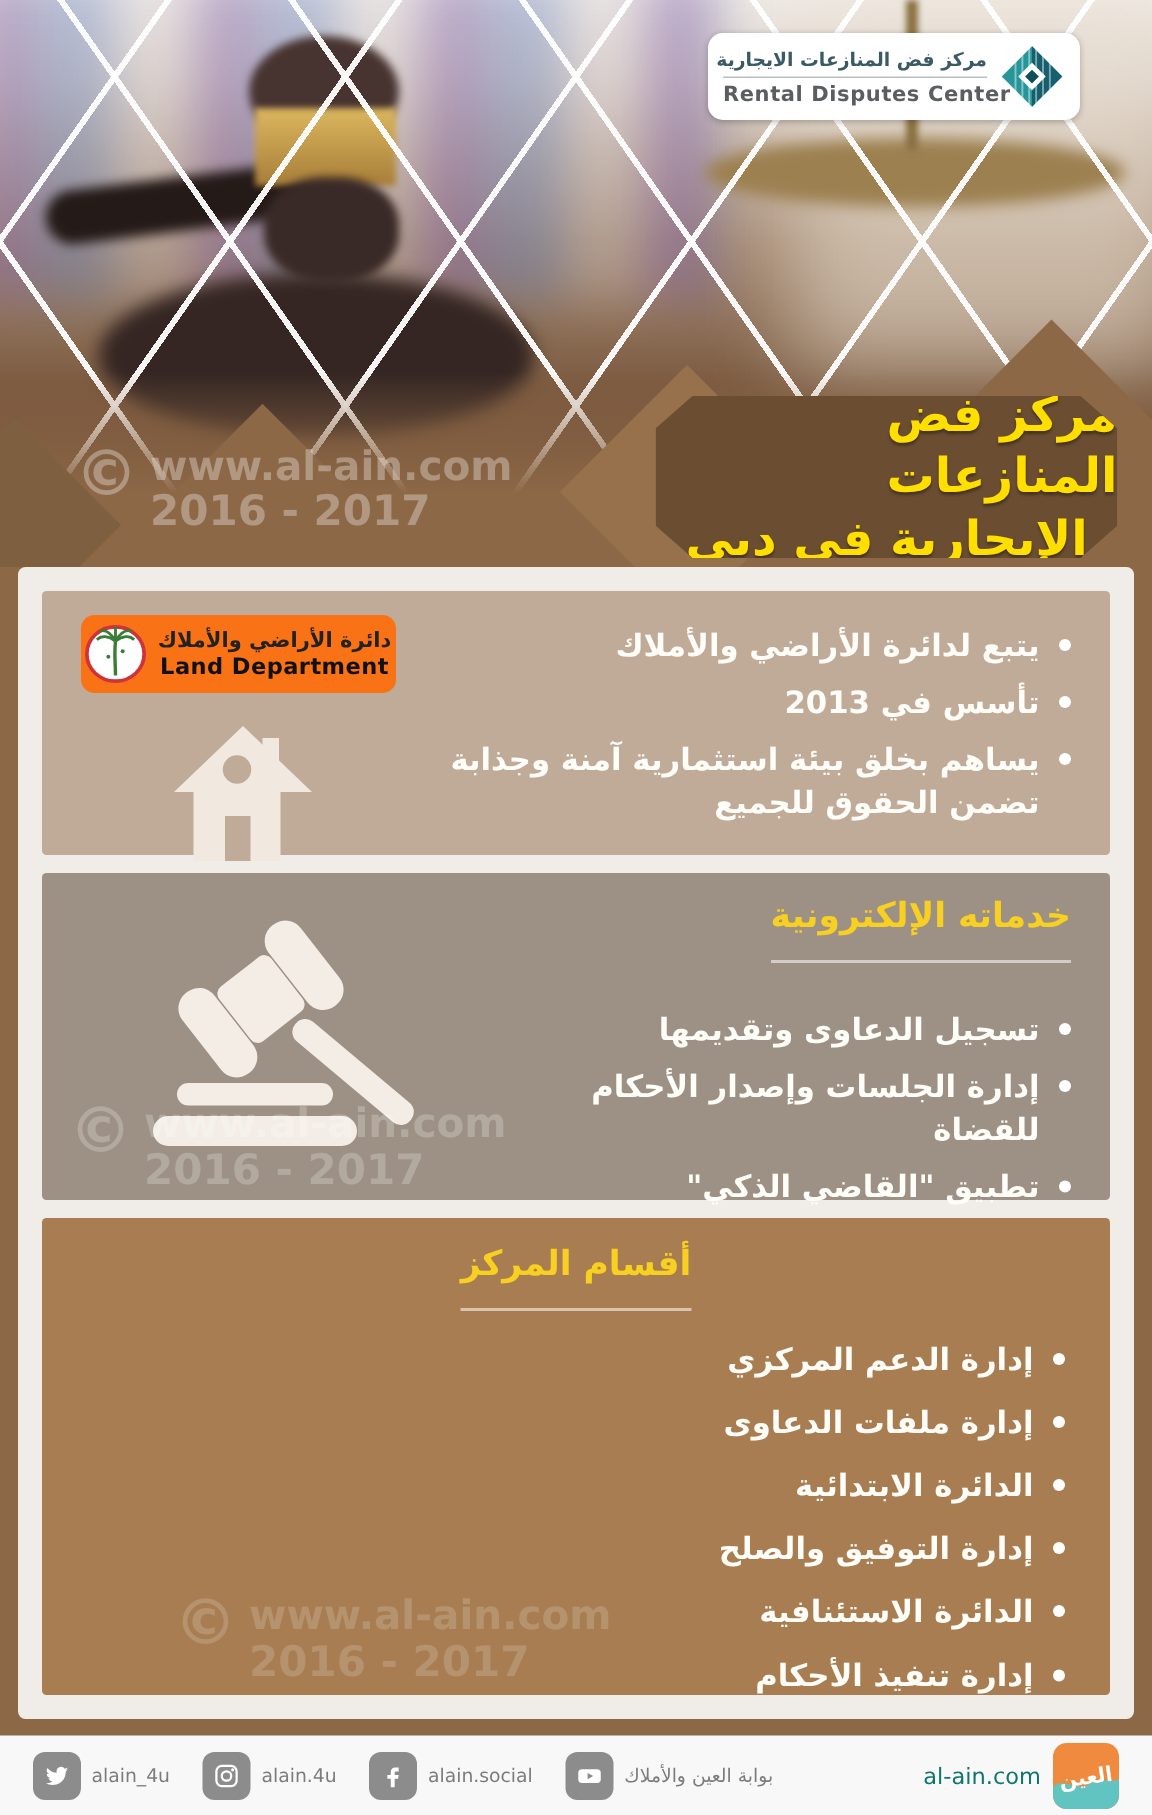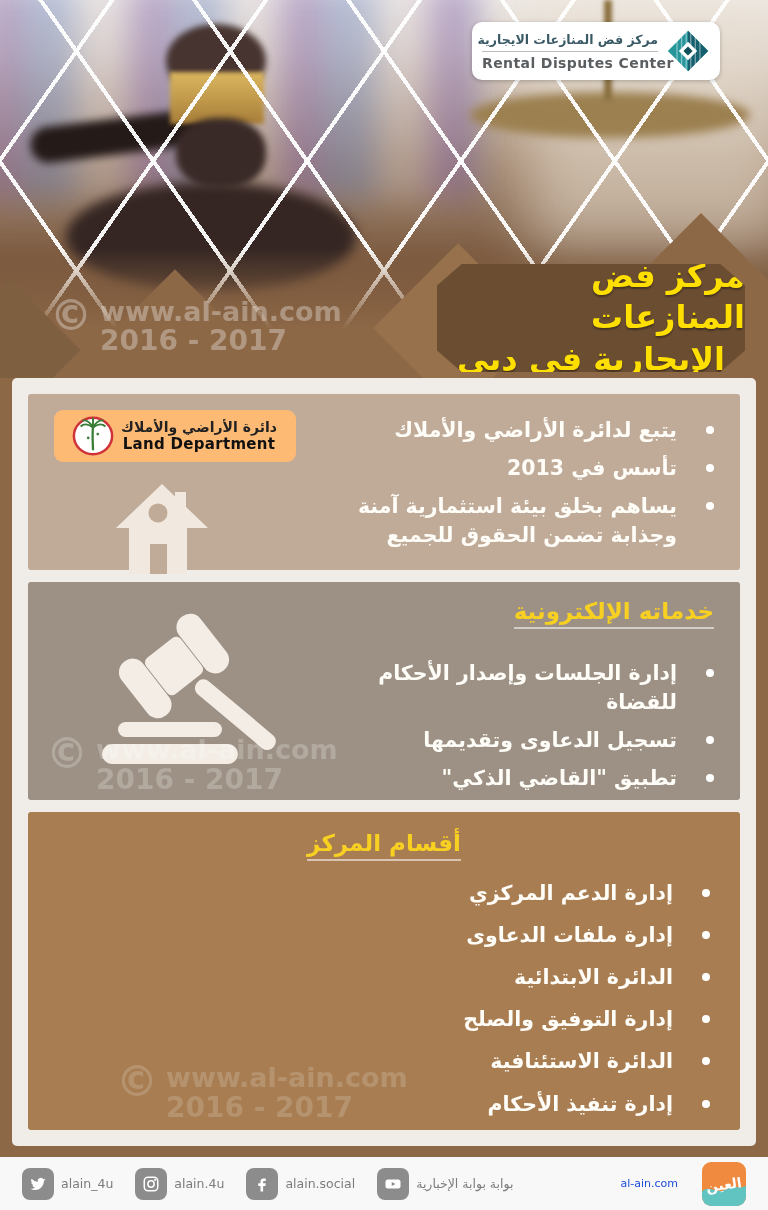--- a/index.html
+++ b/index.html
@@ -53,29 +53,29 @@
     clip-path:polygon(8% 0,92% 0,100% 20%,100% 80%,92% 100%,8% 100%,0 80%,0 20%);
     display:flex;flex-direction:column;justify-content:center;align-items:center;direction:rtl;z-index:5;}
   .title-box .t{color:#ffdf00;font-weight:bold;font-size:32px;line-height:1.3;text-shadow:0 2px 2px rgba(0,0,0,.35);}
   
   .frame{position:relative;margin:0 12px;background:#f0ece8;border-radius:5px;padding:16px;}
   .panel{position:relative;border-radius:3px;direction:rtl;}
   .panel1{height:176px;background:#c0ab99;margin-bottom:12px;}
   .panel2{height:218px;background:#9d9185;margin-bottom:12px;}
   .panel3{height:318px;background:#a87d52;}
   ul.blist{list-style:none;margin:0;padding:0;}
-  ul.blist li{display:flex;align-items:flex-start;gap:29px;margin-bottom:9px;
+  ul.blist li{display:flex;align-items:flex-start;gap:13px;margin-bottom:9px;
     color:#fffdf8;font-weight:bold;font-size:20.5px;line-height:1.42;}
   ul.blist .dot{flex:0 0 auto;width:8px;height:8px;border-radius:50%;background:#fff;margin-top:10px;}
   .sec-head{display:inline-block;color:#f8d021;font-size:23px;font-weight:bold;
-    border-bottom:2px solid rgba(255,255,255,.55);padding-bottom:3px;}
+    border-bottom:2px solid rgba(255,255,255,.55);padding-bottom:16px;}
   
   .panel1 .blist{padding:22px 26px 0 268px;}
-  .land-card{position:absolute;left:26px;top:16px;width:206px;background:#fdba74;border-radius:9px;
-    display:flex;align-items:center;gap:6px;padding:5px 18px;direction:rtl;}
+  .land-card{position:absolute;left:26px;top:16px;width:206px;background:#f97316;border-radius:9px;
+    display:flex;align-items:center;gap:6px;padding:5px 2px;direction:rtl;}
   .land-text{flex:1;}
   .land-ar{font-size:14px;font-weight:bold;color:#222;text-align:center;white-space:nowrap;}
   .land-en{font-size:15px;font-weight:bold;color:#111;text-align:center;letter-spacing:.3px;white-space:nowrap;}
   .house{position:absolute;left:84px;top:88px;}
   
   .panel2-content{padding:16px 26px 0 310px;}
   .panel2 .sec-head{margin-bottom:16px;}
   .gavel-icon{position:absolute;left:58px;top:16px;}
   .wm-p2{position:absolute;left:18px;bottom:6px;color:rgba(255,255,255,.22);direction:ltr;}
   
@@ -88,21 +88,21 @@
   .panel3 .col-right li{margin-bottom:20px;line-height:1.5;}
   .panel3 .col-left li{margin-bottom:13px;}
   .wm-p3{position:absolute;left:88px;bottom:8px;color:rgba(255,255,255,.17);direction:ltr;}
   
   .footer{position:relative;margin-top:11px;height:53px;background:#f8f8f8;
     display:flex;align-items:center;padding:0 22px;box-sizing:border-box;direction:ltr;}
   .soc{display:flex;align-items:center;gap:7px;margin-right:22px;cursor:pointer;}
   .soc .ic{width:32px;height:32px;border-radius:8px;background:#8c8c8c;display:flex;align-items:center;justify-content:center;}
   .soc .lbl{font-size:12.5px;color:#7c7c7c;}
   .soc .lbl-ar{direction:rtl;}
-  .site-link{margin-left:auto;font-size:11px;color:#1d4ed8;margin-right:24px;}
+  .site-link{margin-left:auto;font-size:15px;color:#0f766e;margin-right:8px;}
   .alain-logo{width:44px;height:44px;position:relative;}
 </style>
 </head>
 <body>
 
 <div class="hero">
   <div class="photo"></div>
   <div class="photo-bars"></div>
   <div class="photo-light-r"></div>
   <div class="g-handle"></div>
@@ -215,25 +215,25 @@
       </g>
     </svg>
     <div class="panel2-content">
       <div>
         <span class="sec-head">خدماته الإلكترونية</span>
       </div>
       <div style="height:14px"></div>
       <ul class="blist">
         <li>
             <span class="dot"></span>
+            <span>تسجيل الدعاوى وتقديمها</span>
+          </li>
+        <li>
+            <span class="dot"></span>
             <span>إدارة الجلسات وإصدار الأحكام للقضاة</span>
-          </li>
-        <li>
-            <span class="dot"></span>
-            <span>تسجيل الدعاوى وتقديمها</span>
           </li>
         <li>
             <span class="dot"></span>
             <span>تطبيق "القاضي الذكي"</span>
           </li>
       </ul>
     </div>
     <div class="wm wm-p2">
       <span class="sym">©</span>
       <span>
@@ -316,21 +316,21 @@
     <span class="lbl">alain.social</span>
   </div>
 
   <div class="soc">
     <span class="ic">
       <svg width="20" height="20" viewBox="0 0 24 24">
           <rect x="3" y="6.5" width="18" height="11" rx="3" fill="#fff"></rect>
           <polygon points="10.5,9.5 15,12 10.5,14.5" fill="#8c8c8c"></polygon>
         </svg>
     </span>
-    <span class="lbl lbl-ar">بوابة بوابة الإخبارية</span>
+    <span class="lbl lbl-ar">بوابة العين والأملاك</span>
   </div>
 
   <span class="site-link">al-ain.com</span>
 
   <span class="alain-logo">
     <svg width="44" height="44" viewBox="0 0 48 48">
       <defs>
           <clipPath id="rc">
             <rect x="0" y="0" width="48" height="48" rx="10"></rect>
           </clipPath>

